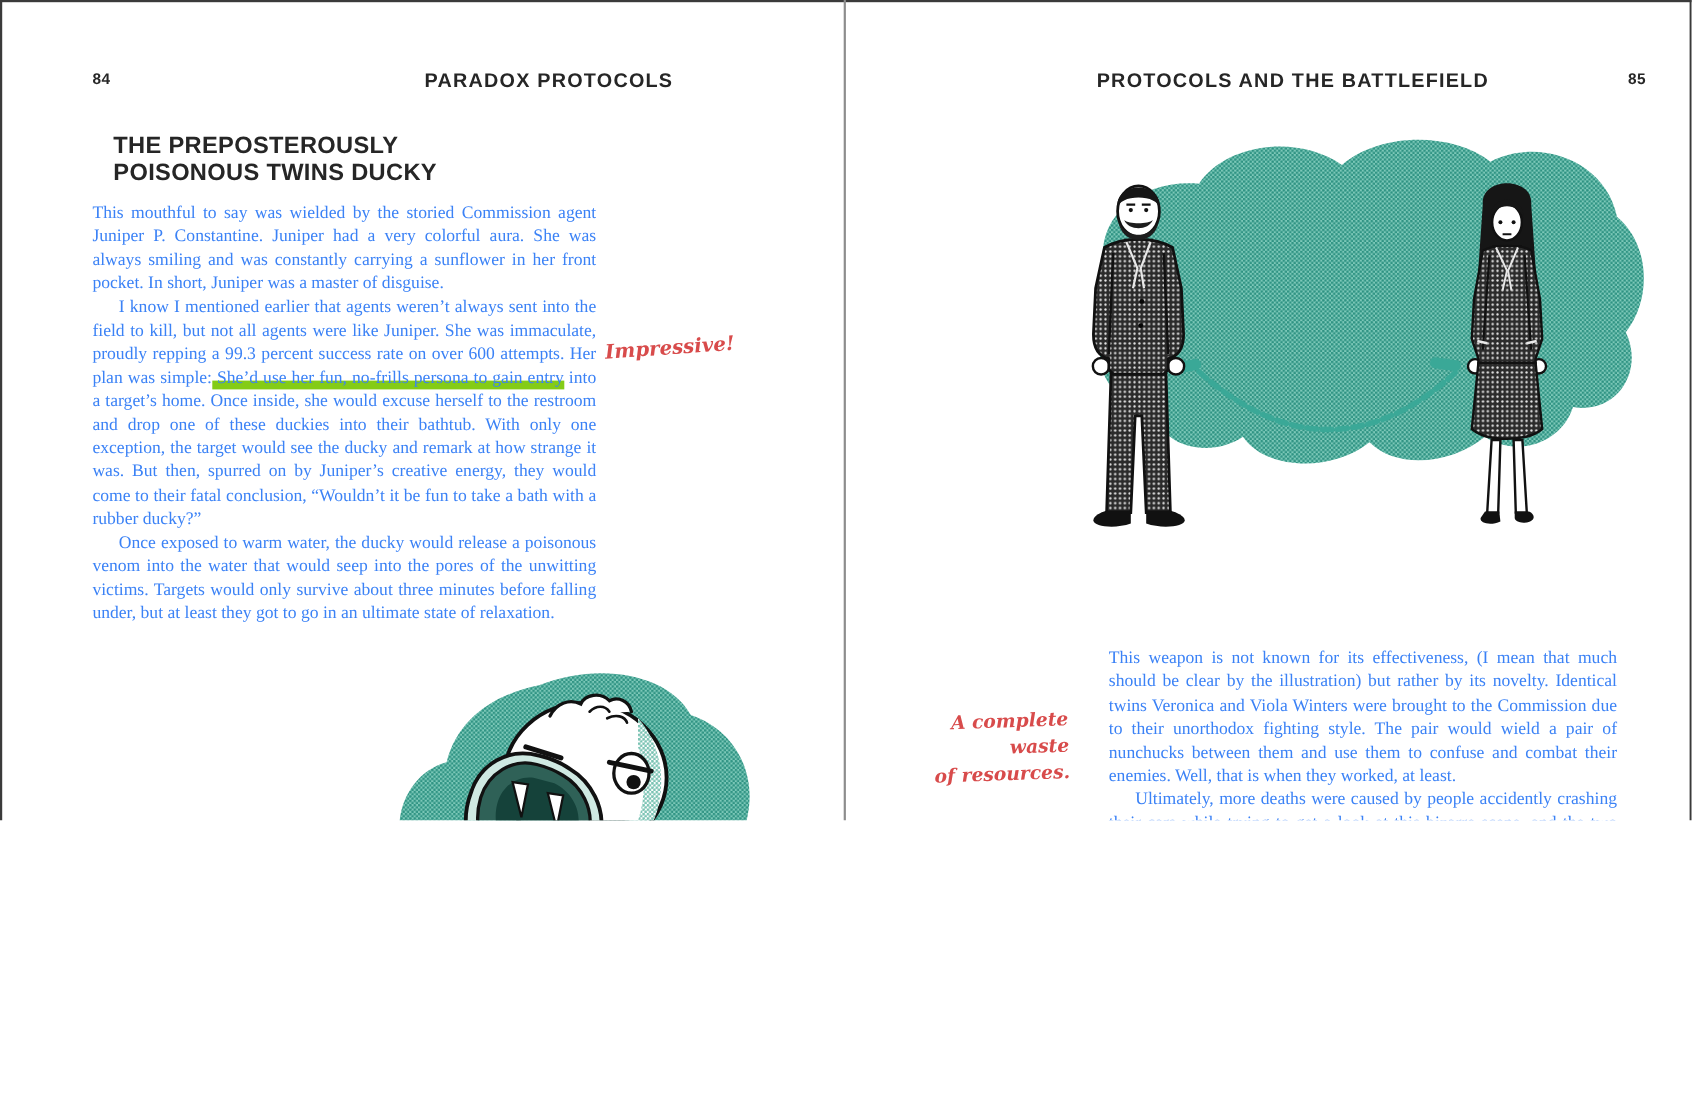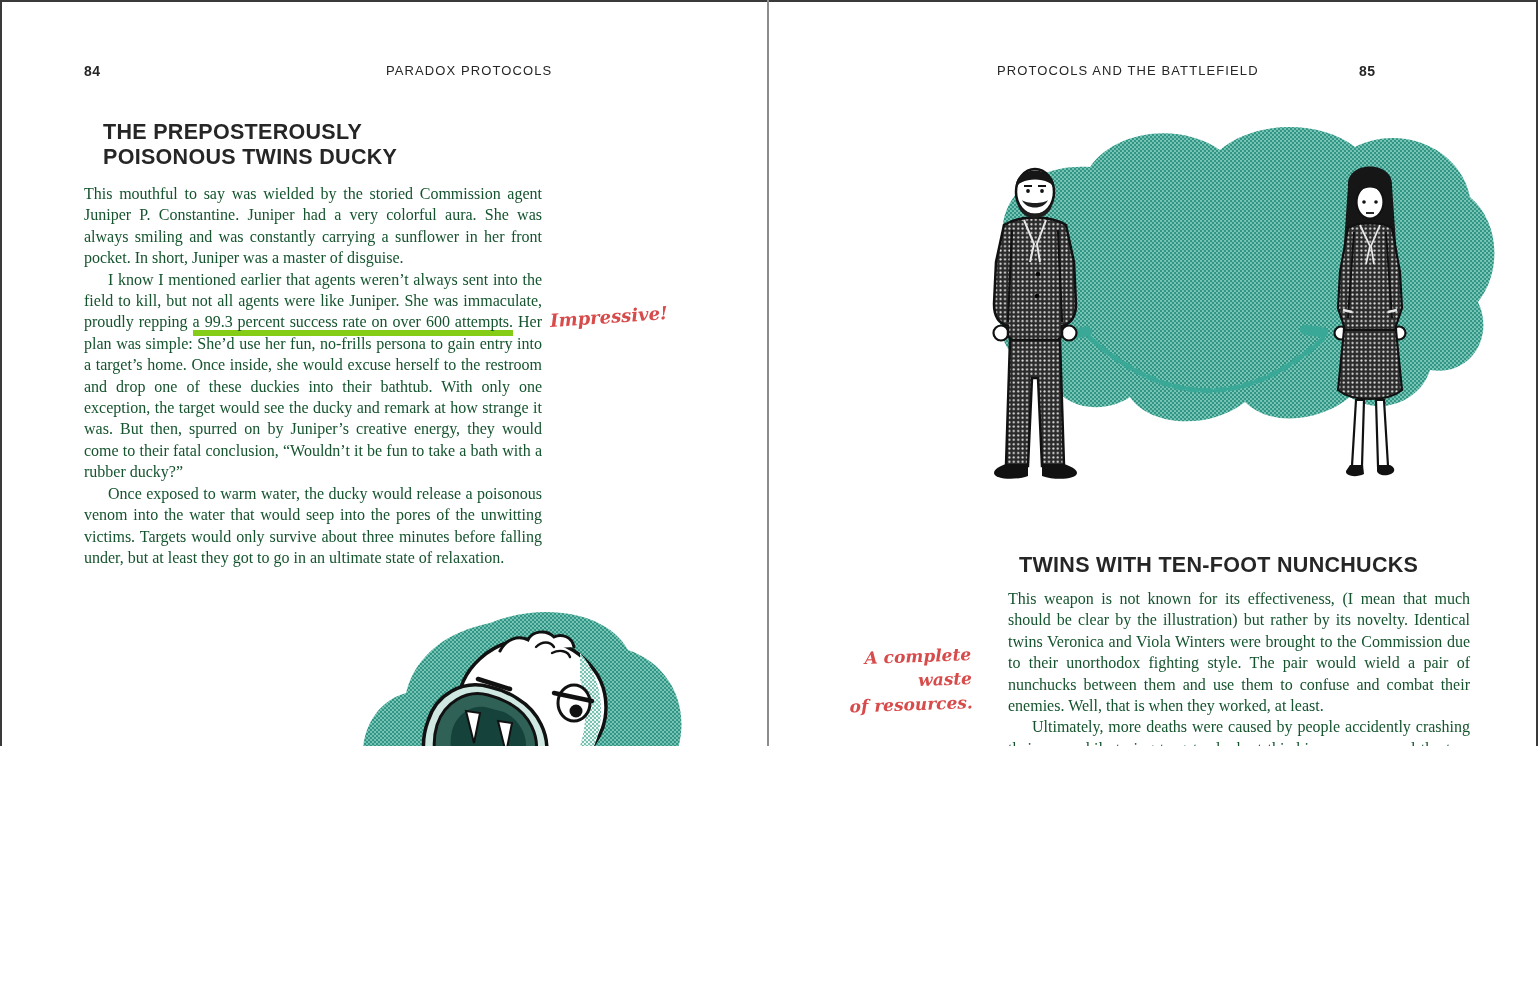--- a/index.html
+++ b/index.html
@@ -7,30 +7,30 @@
           font-family:"Liberation Serif",serif;color:#212121;}
   .frame{position:absolute;background:#3a3a3a;}
   .frame.top{left:0;top:0;width:1538px;height:2px;}
   .frame.bottom{left:0;top:997px;width:1538px;height:3px;}
   .frame.left{left:0;top:0;width:2px;height:1000px;}
   .frame.right{left:1536px;top:0;width:2px;height:1000px;}
   .gutter{position:absolute;left:767px;top:0;width:2px;height:1000px;background:#8d8d8d;}
 
   .pagenum{position:absolute;font-family:"Liberation Sans",sans-serif;font-weight:700;
            font-size:14px;letter-spacing:.5px;color:#262626;}
-  .running-header{position:absolute;font-family:"Liberation Sans",sans-serif;font-weight:400;
-           font-size:13px;letter-spacing:1.1px;color:#262626;white-space:nowrap;}
+  .running-header{position:absolute;font-family:"Liberation Sans",sans-serif;font-weight:700;
+           font-size:18px;letter-spacing:1.1px;color:#262626;white-space:nowrap;}
 
   .chapter-title{position:absolute;font-family:"Liberation Sans",sans-serif;font-weight:700;
            font-size:21.5px;line-height:25px;letter-spacing:.3px;color:#262626;white-space:nowrap;margin-left:19px;}
 
-  .bodycol{position:absolute;font-size:16px;line-height:21.4px;text-align:justify;color:#14532d;}
+  .bodycol{position:absolute;font-size:16px;line-height:21.4px;text-align:justify;color:#3b82f6;}
   .bodycol p{margin:0;}
   .bodycol p.indent{text-indent:24px;}
-  .uline{border-bottom:6px solid #84cc16;padding-bottom:0px;}
+  .uline{border-bottom:8px solid #84cc16;padding-bottom:16px;}
 
   .handnote{position:absolute;font-family:"DejaVu Serif",serif;font-style:italic;font-weight:700;
            color:#d84b4b;}
   .note-impressive{left:550px;top:306px;font-size:18px;transform:rotate(-4deg);white-space:nowrap;}
   .note-waste{left:812px;top:645px;width:160px;font-size:17px;line-height:24px;text-align:right;transform:rotate(-2deg);}
 
   .illus{position:absolute;}
 </style>
 </head>
 <body>
@@ -135,21 +135,21 @@
         C 134,188 150,190 162,184 C 176,177 185,166 186,153
         C 187,138 178,124 164,117 Z"></path>
 
       <path fill="#ffffff" stroke="#111111" stroke-width="2" d="M 126,116 L 140,118 L 134,148 Z"></path>
       <path fill="#ffffff" stroke="#111111" stroke-width="2" d="M 158,126 L 172,128 L 166,158 Z"></path>
       <path fill="#ffffff" stroke="#111111" stroke-width="2" d="M 124,184 L 138,186 L 134,162 Z"></path>
     </g>
   </svg>
 
   <div class="running-header" style="left:997px;top:63px;">PROTOCOLS AND THE BATTLEFIELD</div>
-  <div class="pagenum" style="left:1359px;top:63px;">85</div>
+  <div class="pagenum" style="left:1480px;top:63px;">85</div>
 
   <svg class="illus" style="left:950px;top:112px;" width="560" height="436" viewBox="0 0 560 436">
     <defs>
       <pattern id="ht2" width="4" height="4" patternUnits="userSpaceOnUse">
         <rect width="4" height="4" fill="#7cc8b8"></rect>
         <circle cx="1" cy="1" r="1.2" fill="#2f9383"></circle>
         <circle cx="3" cy="3" r="1.2" fill="#2f9383"></circle>
       </pattern>
       <pattern id="htDark" width="4.4" height="4.4" patternUnits="userSpaceOnUse">
         <rect width="4.4" height="4.4" fill="#2b2b2b"></rect>
@@ -242,23 +242,20 @@
         M 394,218 L 446,218 L 452,278 C 438,290 402,290 388,278 Z"></path>
 
       <ellipse cx="420" cy="90" rx="13.5" ry="16.5" fill="#ffffff" stroke="#111111" stroke-width="2.2"></ellipse>
       <path fill="#161616" d="M 405,86 C 404,64 436,64 435,86 C 430,72 410,72 405,86 Z"></path>
       <circle cx="414" cy="90" r="1.8" fill="#111111"></circle>
       <circle cx="426" cy="90" r="1.8" fill="#111111"></circle>
       <path d="M 416,101 L 424,101" stroke="#111111" stroke-width="1.8" fill="none"></path>
     </g>
   </svg>
 
-  <div class="chapter-title" style="left:1000px;top:553px;">
-    <span>TWINS WITH TEN-FOOT NUNCHUCKS</span>
-  </div>
 
   <div class="bodycol" style="left:1008px;top:588px;width:462px;">
     <p>This weapon is not known for its effectiveness, (I mean that much should be clear by the illustration) but rather by its novelty. Identical twins Veronica and Viola Winters were brought to the Commission due to their unorthodox fighting style. The pair would wield a pair of nunchucks between them and use them to confuse and combat their enemies. Well, that is when they worked, at least.</p>
     <p class="indent">Ultimately, more deaths were caused by people accidently crashing their cars while trying to get a look at this bizarre scene, and the two were forced into retirement. Reports have stated that they do appear as sidewalk performers on the Vegas Strip from time to time.</p>
   </div>
 
   <div class="handnote note-waste">
     <span>A complete waste</span><br>
     <span>of resources.</span>
   </div>

